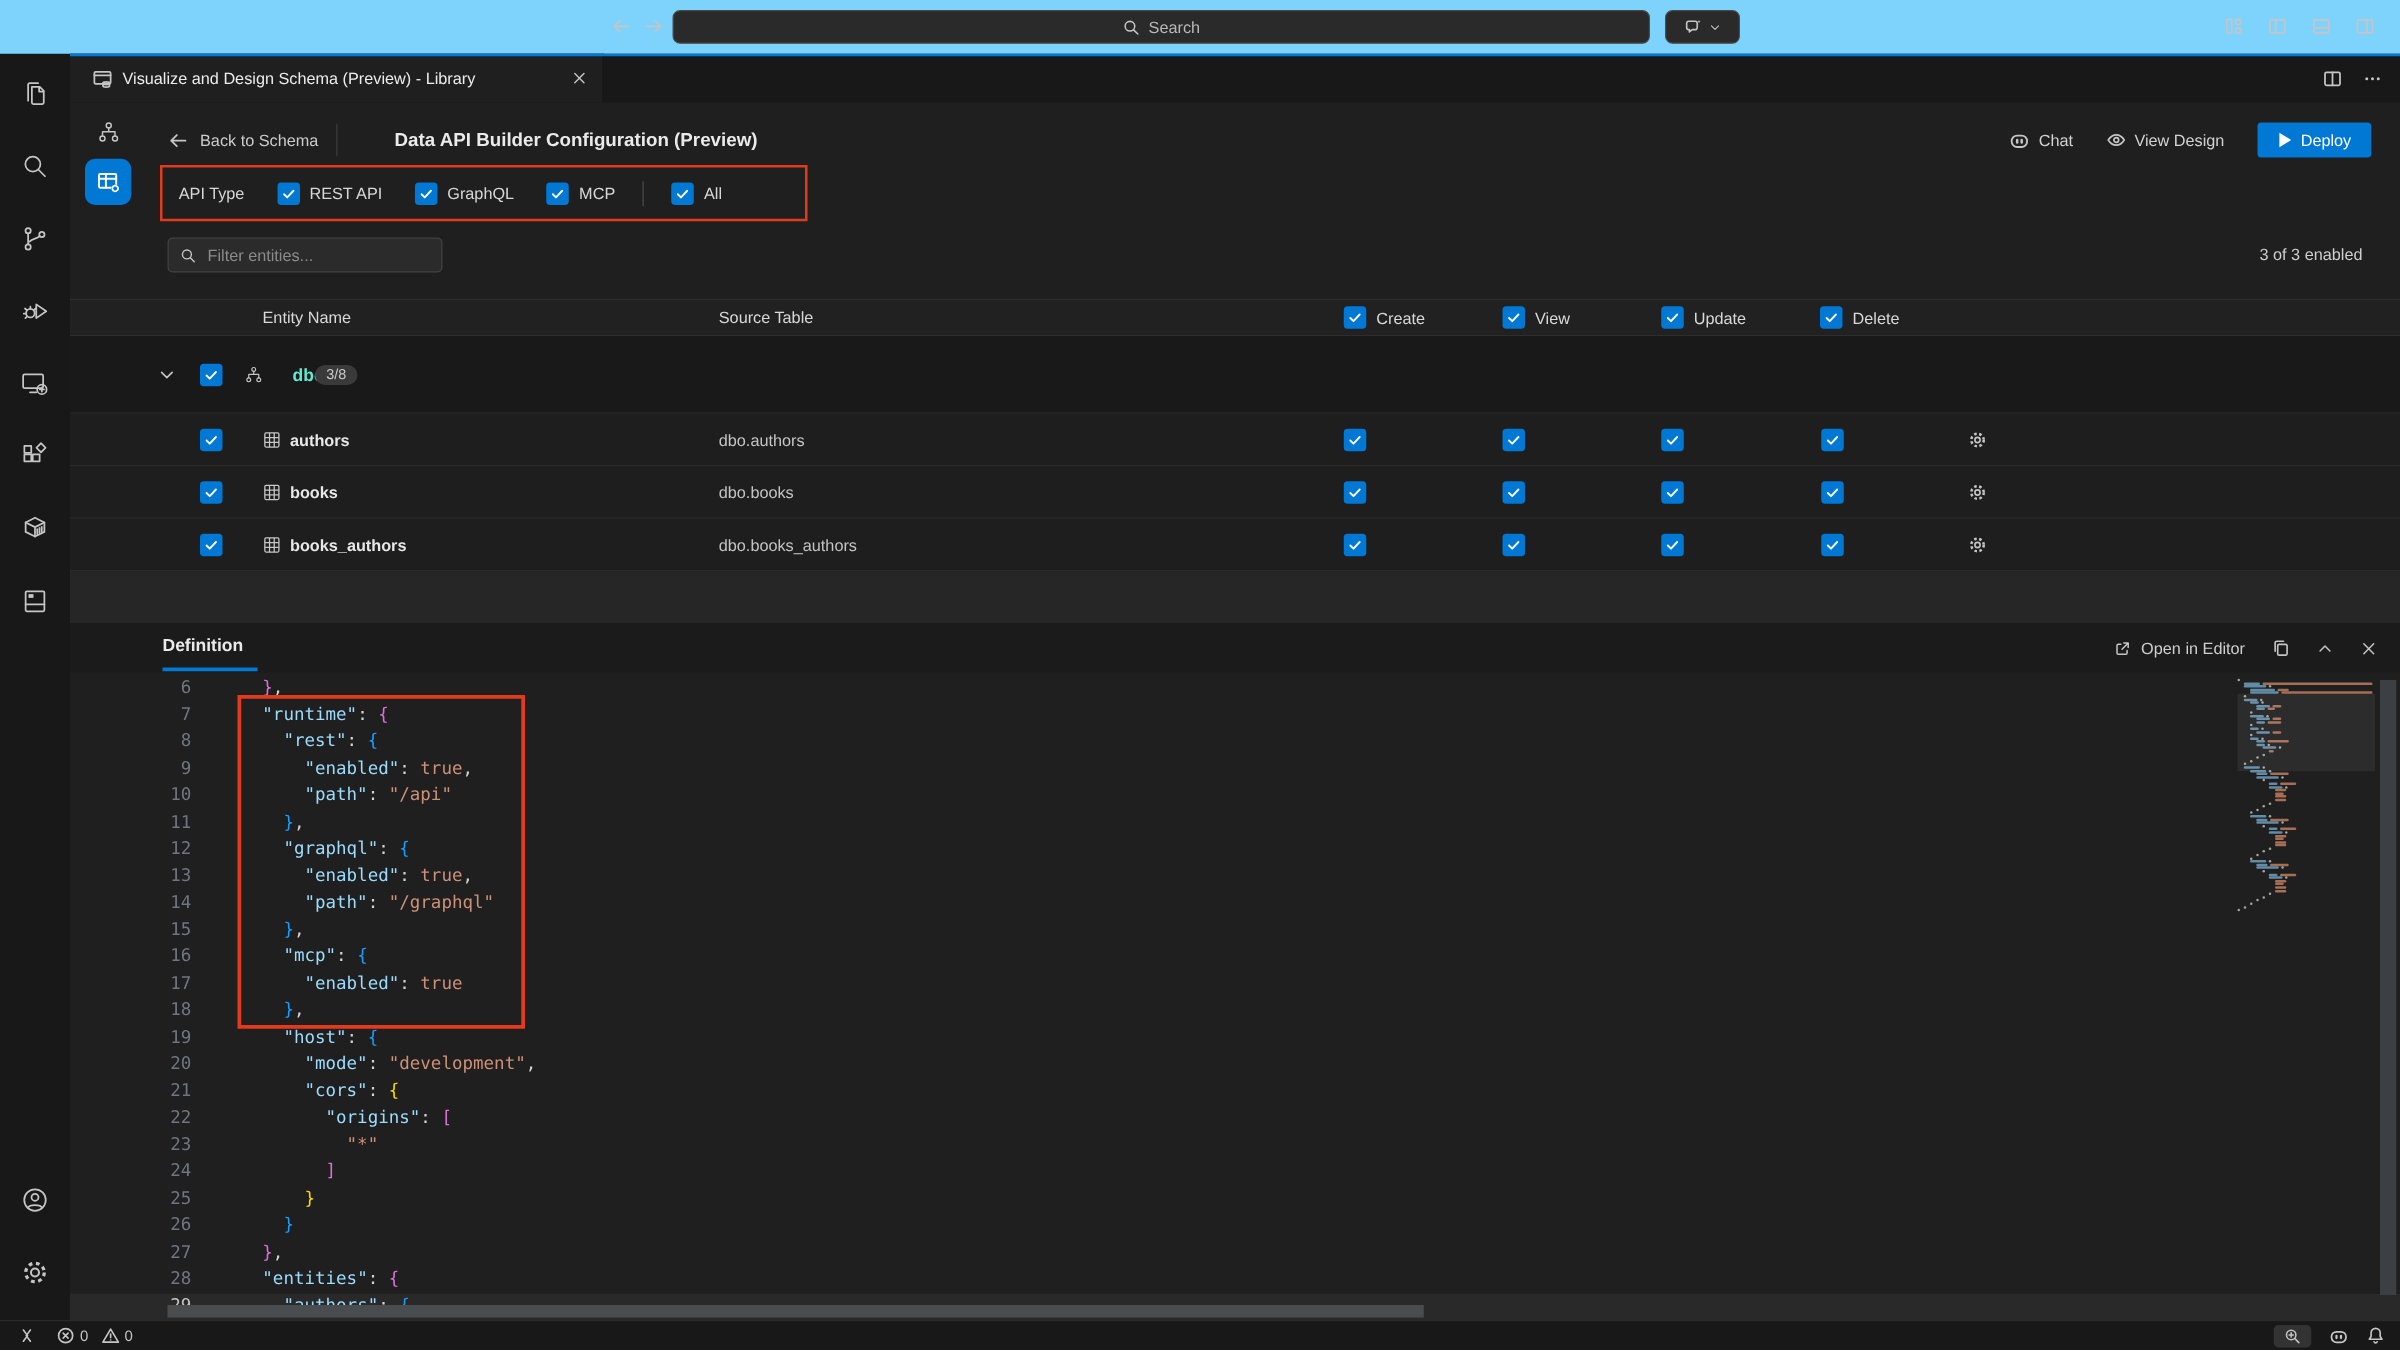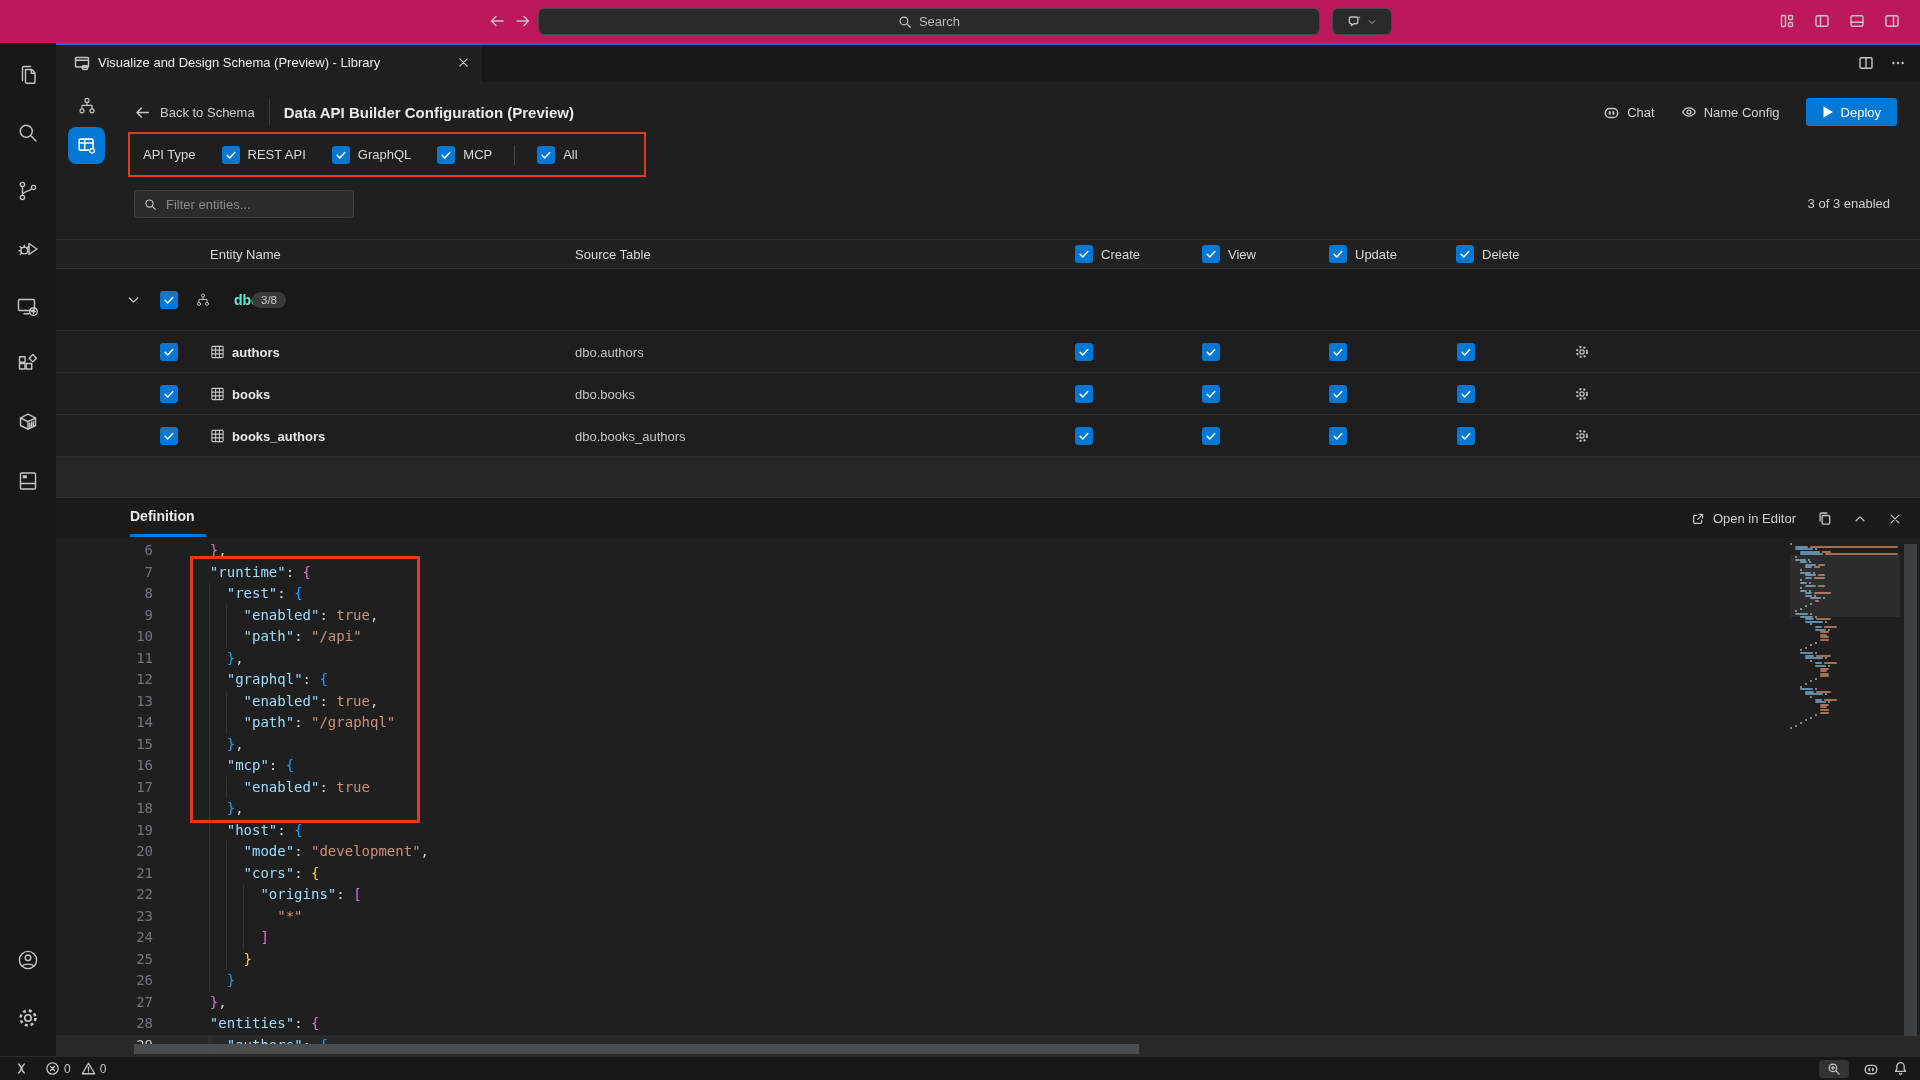--- a/index.html
+++ b/index.html
@@ -2,21 +2,21 @@
 <html><head>
 <meta charset="utf-8">
 <style>
   html,body{margin:0;padding:0;background:#111;}
   .app{position:relative;width:1920px;height:1080px;background:#181818;overflow:hidden;
        font-family:"Liberation Sans",sans-serif;color:#ccc;-webkit-font-smoothing:antialiased;}
   svg{display:block}
   .ico{stroke:#c5c5c5;fill:none;stroke-width:1.4;stroke-linecap:round;stroke-linejoin:round}
 
   
-  .titlebar{position:absolute;left:0;top:0;width:1920px;height:60px;background:#be185d;}
+  .titlebar{position:absolute;left:0;top:0;width:1920px;height:60px;background:#7dd3fc;}
   .nav-arrow{position:absolute;top:11px;width:20px;height:20px;}
   .search-box{position:absolute;left:538px;top:8px;width:780px;height:25px;background:#2a2a2a;
               border:1px solid #4a4a4a;border-radius:6px;display:flex;align-items:center;
               justify-content:center;gap:7px;color:#b9b9b9;font-size:13px;}
   .copilot-pill{position:absolute;left:1332px;top:8px;width:58px;height:25px;background:#2a2a2a;
               border:1px solid #4a4a4a;border-radius:6px;display:flex;align-items:center;
               justify-content:center;gap:5px;}
   .layout-icons{position:absolute;right:20px;top:13px;display:flex;gap:19px;}
 
   
@@ -45,21 +45,21 @@
 
   
   .main{position:absolute;left:56px;top:82px;right:0;bottom:24px;background:#1f1f1f;}
   .strip-icon{position:absolute;left:21px;top:14px;}
   .strip-active{position:absolute;left:12px;top:45px;width:37px;height:37px;background:#0078d4;
                 border-radius:8px;display:flex;align-items:center;justify-content:center;}
 
   .page-header{position:absolute;left:78px;top:12px;height:36px;display:flex;align-items:center;}
   .back-btn{display:flex;align-items:center;gap:9px;color:#cccccc;font-size:13px;}
   .hdr-div{width:1px;height:26px;background:#3d3d3d;margin:0 14px;}
-  .page-title{font-size:15px;font-weight:bold;color:#eaeaea;}
+  .page-title{font-size:15px;font-weight:bold;color:#eaeaea;margin-left:32px;}
   .header-actions{position:absolute;right:23px;top:12px;height:36px;display:flex;align-items:center;gap:26px;}
   .hdr-act{display:flex;align-items:center;gap:7px;font-size:13px;color:#d2d2d2;}
   .deploy-btn{background:#0078d4;color:#fff;border-radius:3px;height:28px;display:flex;align-items:center;
               gap:7px;padding:0 16px;font-size:13px;}
 
   .api-box{position:absolute;left:72px;top:50px;width:501px;height:41px;border:2px solid #e3391c;
            display:flex;align-items:center;padding-left:13px;gap:26px;font-size:13px;color:#d8d8d8;}
   .cb-item{display:flex;align-items:center;gap:8px;}
   .checkbox{width:18px;height:18px;background:#0078d4;border-radius:3px;display:flex;align-items:center;justify-content:center;flex:none;}
   .api-div{width:1px;height:20px;background:#4a4a4a;margin:0 -4px;}
@@ -327,21 +327,21 @@
             <rect x="5.4" y="6.6" width="1.9" height="3.8" rx=".95" fill="#c5c5c5" stroke="none"></rect>
             <rect x="8.8" y="6.6" width="1.9" height="3.8" rx=".95" fill="#c5c5c5" stroke="none"></rect>
           </svg>
         <span>Chat</span>
       </div>
       <div class="hdr-act">
         <svg class="ico" width="16" height="16" viewBox="0 0 16 16">
             <path d="M1.6 8s2.6-4.1 6.4-4.1S14.4 8 14.4 8s-2.6 4.1-6.4 4.1S1.6 8 1.6 8z"></path>
             <circle cx="8" cy="8" r="1.9"></circle>
           </svg>
-        <span>Name Config</span>
+        <span>View Design</span>
       </div>
       <div class="deploy-btn">
         <svg width="12" height="14" viewBox="0 0 12 14">
             <path d="M1.5 1.2v11.6L11 7z" fill="#fff"></path>
           </svg>
         <span>Deploy</span>
       </div>
     </div>
 
     <div class="api-box">

